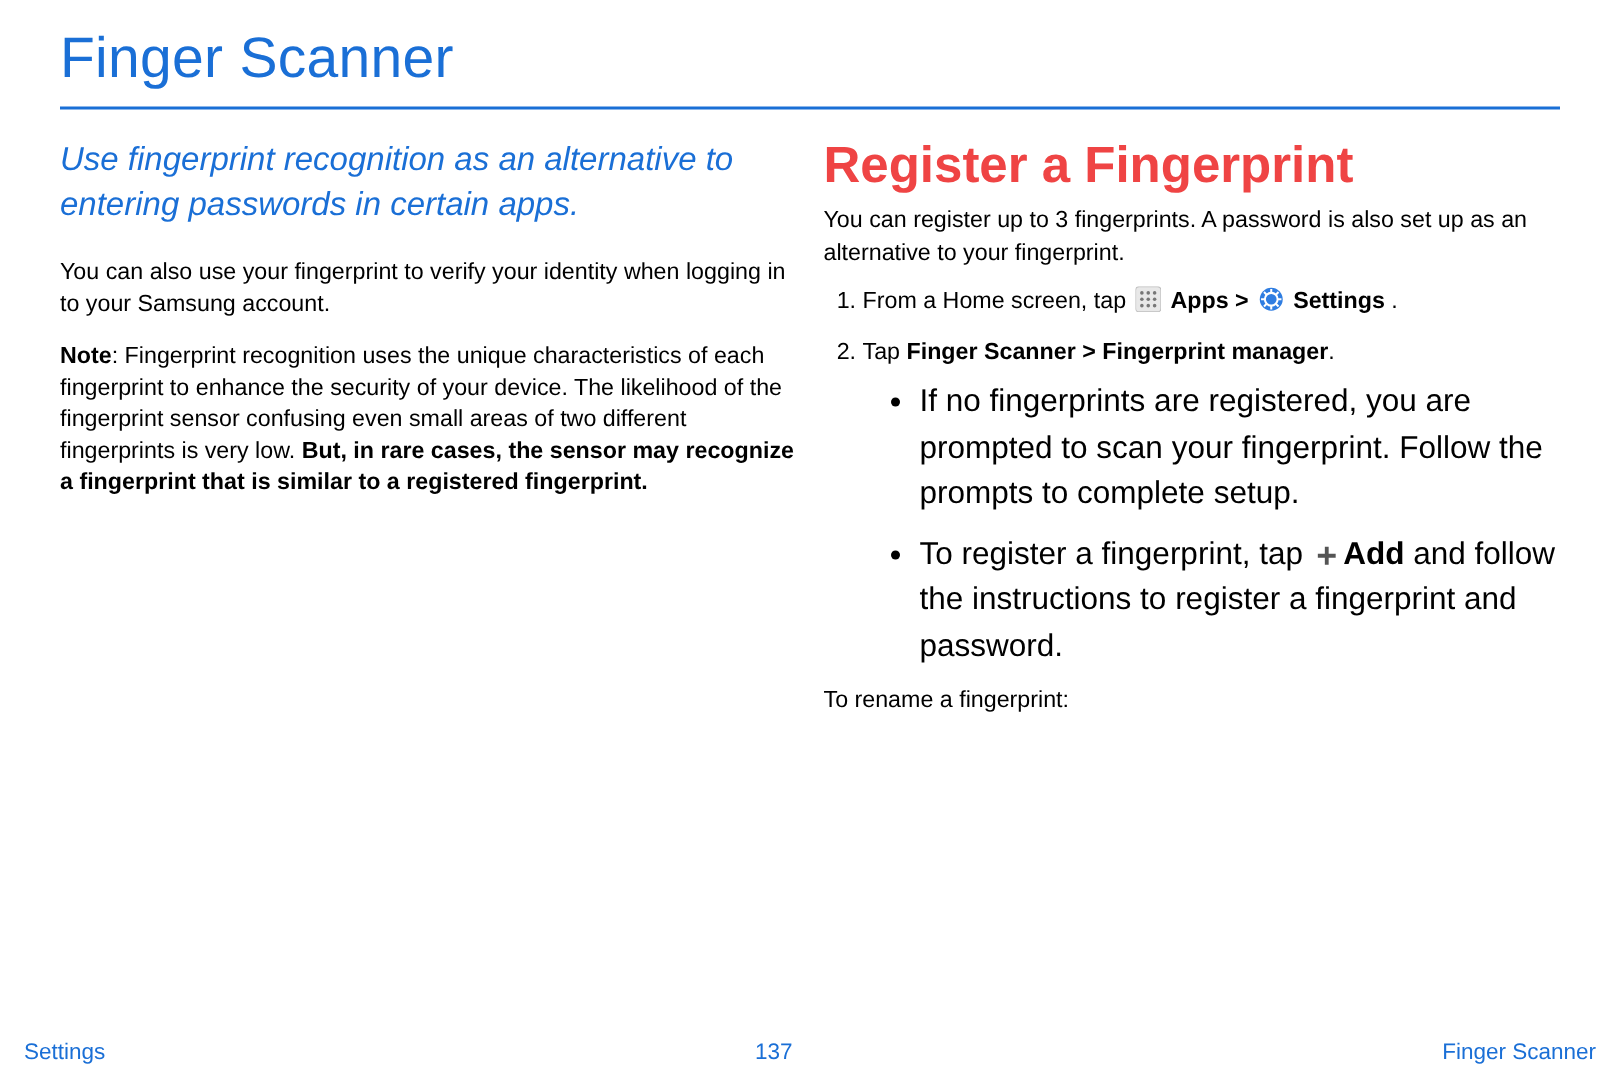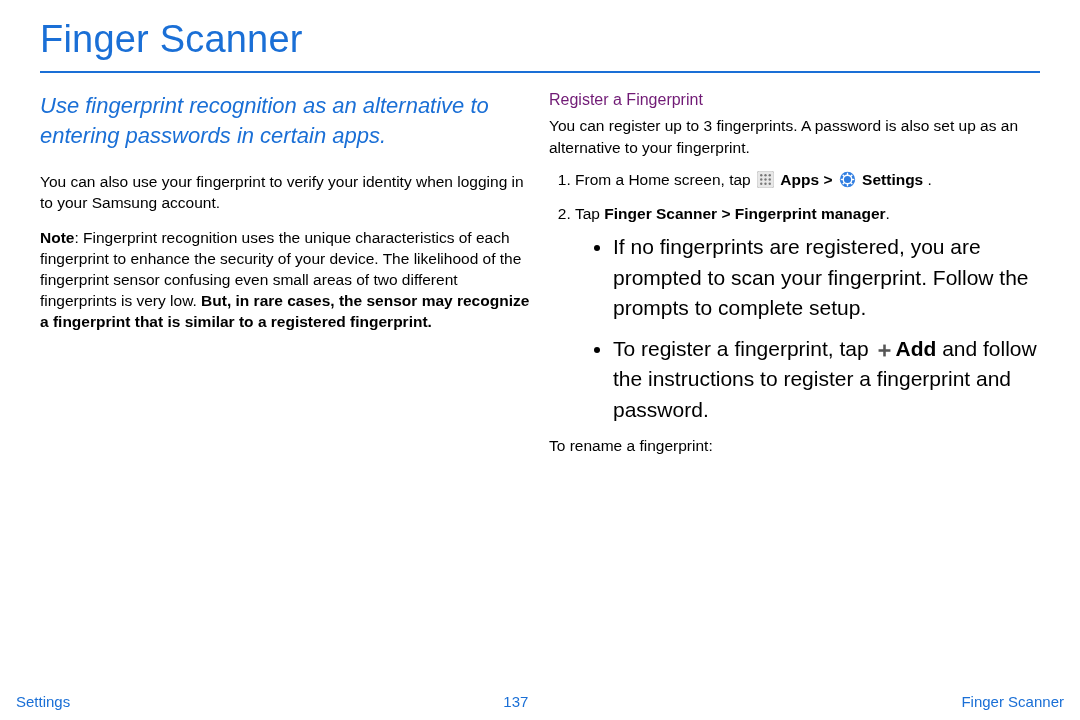--- a/index.html
+++ b/index.html
@@ -7,21 +7,21 @@
   .page { position: relative; width: 1080px; height: 720px; padding: 18px 40px 0 40px; }
   .title { font-size: 38px; font-weight: 400; color: #1a6fd6; letter-spacing: 0.2px; padding-bottom: 6px; }
   .title-divider { border: none; border-top: 2px solid #1a6fd6; margin-top: 4px; margin-bottom: 18px; }
   .cols { display: flex; gap: 18px; }
   .col { flex: 1; }
   .intro { font-style: italic; color: #1a6fd6; font-size: 22px; line-height: 1.35; font-weight: 400; margin-bottom: 22px; }
   .body-text { font-size: 15.5px; line-height: 1.35; }
   .note { color: #000000; font-size: 15.5px; line-height: 1.35; margin-top: 14px; }
   .note .label { font-weight: 700; }
   .note .warn { font-weight: 700; }
-  .h2 { font-size: 16px; color: #701a75; font-weight: 400; margin-bottom: 6px; }
+  .h2 { font-size: 34px; color: #ef4444; font-weight: 700; margin-bottom: 6px; }
   .h3 { font-size: 21px; color: #1a6fd6; font-weight: 400; margin-top: 26px; margin-bottom: 4px; }
   .p { font-size: 15.5px; line-height: 1.4; margin-bottom: 10px; }
   ol.steps { list-style: decimal; padding-left: 26px; font-size: 15.5px; line-height: 1.55; }
   ol.steps > li { margin-bottom: 10px; }
   ul.bullets { list-style: disc; padding-left: 38px; font-size: 21px; line-height: 1.45; margin-top: 6px; }
   ul.bullets > li { margin-bottom: 10px; }
   .bold { font-weight: 700; }
   .inline-icon { display: inline-block; vertical-align: -3px; width: 17px; height: 17px; margin: 0 2px; }
   .arrow-step { display:flex; align-items:flex-start; font-size:15.5px; line-height:1.45; margin-left: 22px; margin-top: 4px; }
   .arrow-step .arrow { margin-right: 10px; }

